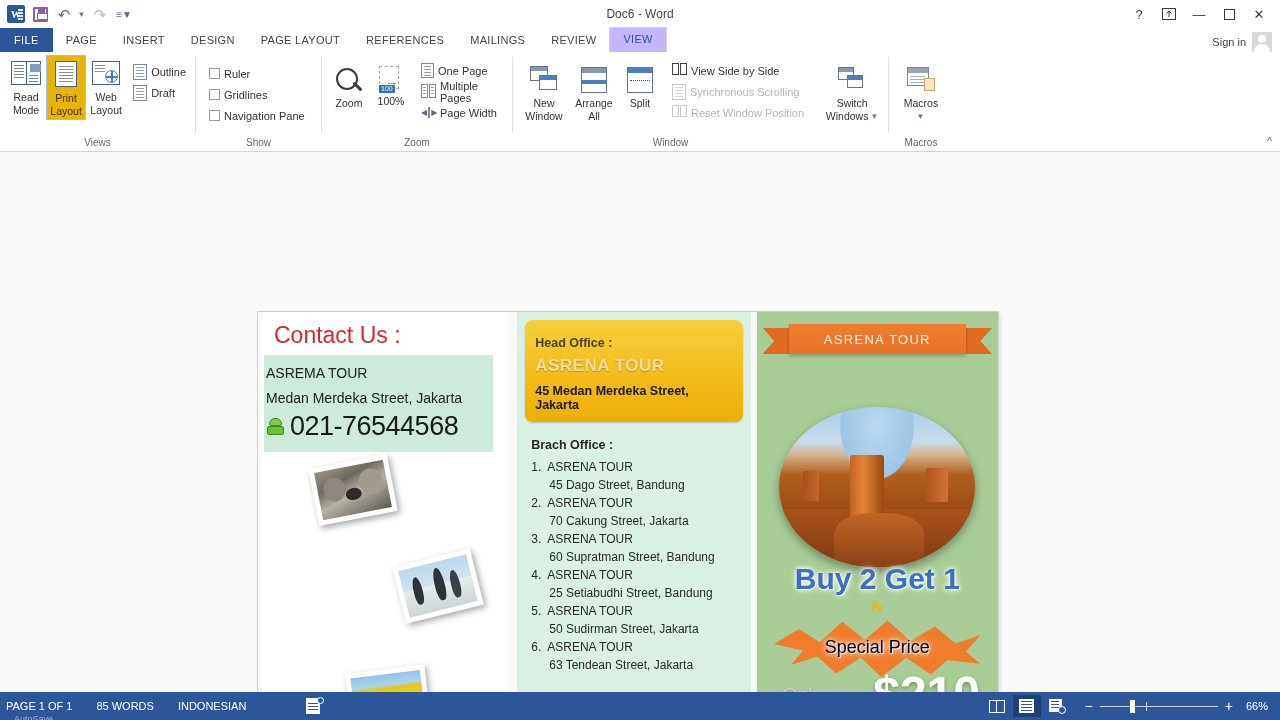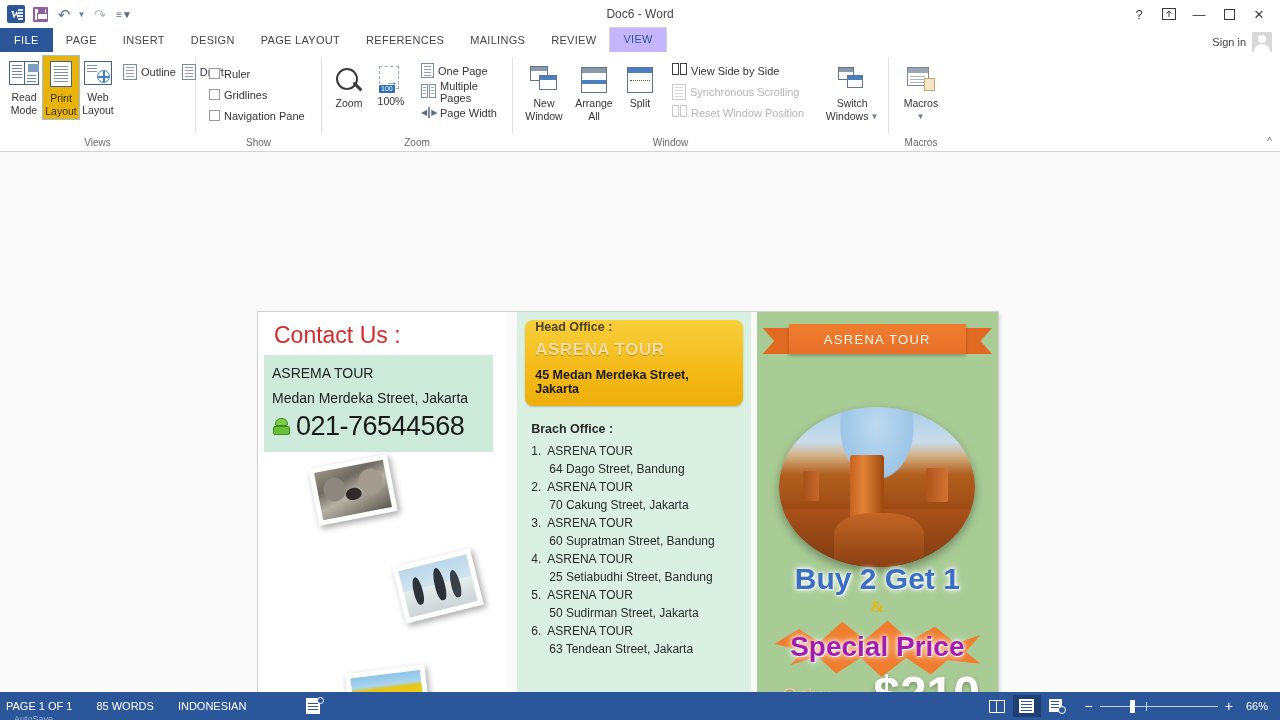--- a/index.html
+++ b/index.html
@@ -171,21 +171,21 @@
   }
   .panel { position: relative; overflow: hidden; }
   .panel1 { width: 252px; background:#fff; }
   .panel-gap { width: 10px; background:#fafafa; }
   .panel2 { width: 236px; background: #d9f0e3; }
   .panel-gap2 { width: 6px; background:#fafafa; }
   .panel3 { width: 244px; background: #a9cc96; }
 
   
   .p1-title { font-size: 23px; color: #d42a2a; padding: 10px 0 6px 16px; font-family:"Liberation Sans", sans-serif; }
-  .p1-card { background: #cdeadb; margin: 0 14px 0 6px; padding: 10px 10px 12px 8px; }
+  .p1-card { background: #cdeadb; margin: 0 14px 0 6px; padding: 10px 10px 12px 2px; }
   .p1-card .l1 { font-size: 14px; color: #222; padding-bottom: 9px; }
   .p1-card .l2 { font-size: 14px; color: #222; padding-bottom: 7px; }
   .p1-phone { display: flex; align-items: center; gap: 5px; }
   .phone-ico { width: 19px; height: 19px; position: relative; }
   .phone-ico .body { position:absolute; left:1px; bottom:1px; width:17px; height:9px; background:#6abf3a; border-radius:2px; border:1px solid #3f8a1f;}
   .phone-ico .top { position:absolute; left:3px; top:1px; width:13px; height:8px; background:#7ccd4a; border-radius:6px 6px 2px 2px; border:1px solid #3f8a1f;}
   .p1-num { font-size: 27px; color: #1a1a1a; letter-spacing: -0.5px; line-height: 1; }
 
   .photos { position: absolute; left:0; right:0; top: 135px; bottom: 0; }
   .polaroid { position: absolute; background: #fff; padding: 5px; box-shadow: 2px 3px 6px rgba(0,0,0,.35); }
@@ -208,21 +208,21 @@
   .tulip:after {
     content:""; position:absolute; left:0; right:0; top:30%; bottom:0;
     background-image: radial-gradient(circle at 20% 40%, #f7e04a 3px, transparent 4px),
                       radial-gradient(circle at 55% 30%, #f7e04a 3px, transparent 4px),
                       radial-gradient(circle at 80% 55%, #f7e04a 3px, transparent 4px),
                       radial-gradient(circle at 38% 70%, #e3bd18 3px, transparent 4px);
   }
 
   
   .p2-head {
-    margin: 8px 8px 0 8px; border-radius: 8px; padding: 0 10px 10px 10px;
+    margin: 8px 8px 0 8px; border-radius: 8px; padding: 16px 10px 10px 10px;
     background: linear-gradient(180deg,#f7cf3d 0%,#f4bb1a 55%,#edae08 100%);
     box-shadow: 0 1px 2px rgba(0,0,0,.2);
   }
   .p2-head .h1 { font-size: 12.5px; color: #4e4329; font-weight: bold; padding-bottom: 6px; }
   .p2-head .h2 { font-size: 17px; color: #f2dca0; font-weight: bold; letter-spacing: .5px; padding-bottom: 8px; text-shadow: 0 1px 1px rgba(120,90,0,.45); }
   .p2-head .h3 { font-size: 12.5px; color: #1a1a1a; font-weight: bold; }
   .p2-branch { font-size: 12.5px; color: #2a2a2a; font-weight: bold; padding: 16px 0 6px 14px; }
   .p2-list { padding: 0 6px 0 14px; }
   .p2-item { font-size: 12px; color: #2a2a2a; }
   .p2-item .nm { padding: 2px 0 2px 0; }
@@ -271,21 +271,21 @@
   }
   .p3-amp { position: absolute; left: 0; right: 0; top: 285px; text-align:center; font-size: 17px; color: #e8b80e; font-weight: bold; font-family:"Liberation Serif", serif; }
   .burst { position: absolute; left: 50%; transform: translateX(-50%); top: 305px; width: 206px; height: 60px; }
   .burst .star {
     position: absolute; inset: 0; background: #f07d2e;
     clip-path: polygon(0% 45%, 12% 20%, 22% 42%, 33% 8%, 44% 38%, 55% 6%, 66% 40%, 78% 16%, 88% 44%, 100% 30%,
                        93% 58%, 100% 78%, 84% 72%, 76% 96%, 64% 68%, 52% 100%, 42% 68%, 30% 94%, 21% 66%, 8% 80%, 14% 56%);
   }
   .burst .txt {
     position: absolute; inset: 0; display:flex; align-items:center; justify-content:center;
-    font-size: 28px; font-weight: bold; color:#a21caf;
+    font-size: 18px; font-weight: normal; color:#000000;
     text-shadow: 0 0 4px #fff, 0 0 8px #fff, 1px 1px 0 #e5edf8;
   }
   .p3-only { position: absolute; left: 26px; top: 372px; font-size: 19px; color: #f2c99a; text-shadow: 0 1px 2px rgba(0,0,0,.25); }
   .p3-price {
     position: absolute; right: 18px; top: 358px; font-size: 48px; color: #ffffff; font-weight: bold;
     text-shadow: 0 2px 4px rgba(60,80,40,.45); line-height: 1;
   }
 
   
   .statusbar {
@@ -412,21 +412,21 @@
         <div class="bigbtn">
           <div class="bigicon">
             <div class="ico-web" style="margin:3px auto 0;">
                 <i></i>
                 <span class="globe"></span>
               </div>
           </div>
           <span>Web</span>
           <span>Layout</span>
         </div>
-        <div style="display:flex;flex-direction:row;padding-top:6px;margin-left:4px;">
+        <div style="display:flex;flex-direction:column;padding-top:6px;margin-left:4px;">
           <div class="smallrow">
             <span class="smallicon doc-ico">
                 <i></i>
               </span>
             <span>Outline</span>
           </div>
           <div class="smallrow">
             <span class="smallicon doc-ico">
                 <i></i>
               </span>
@@ -629,21 +629,21 @@
       <div class="panel panel2">
         <div class="p2-head">
           <div class="h1">Head Office :</div>
           <div class="h2">ASRENA TOUR</div>
           <div class="h3">45 Medan Merdeka Street, Jakarta</div>
         </div>
         <div class="p2-branch">Brach Office :</div>
         <div class="p2-list">
           <div class="p2-item">
             <div class="nm"><span>1.</span>&nbsp; <span>ASRENA TOUR</span></div>
-            <div class="addr">64 Dago Street, Bandung</div>
+            <div class="addr">45 Dago Street, Bandung</div>
           </div>
           <div class="p2-item">
             <div class="nm"><span>2.</span>&nbsp; <span>ASRENA TOUR</span></div>
             <div class="addr">70 Cakung Street, Jakarta</div>
           </div>
           <div class="p2-item">
             <div class="nm"><span>3.</span>&nbsp; <span>ASRENA TOUR</span></div>
             <div class="addr">60 Supratman Street, Bandung</div>
           </div>
           <div class="p2-item">

